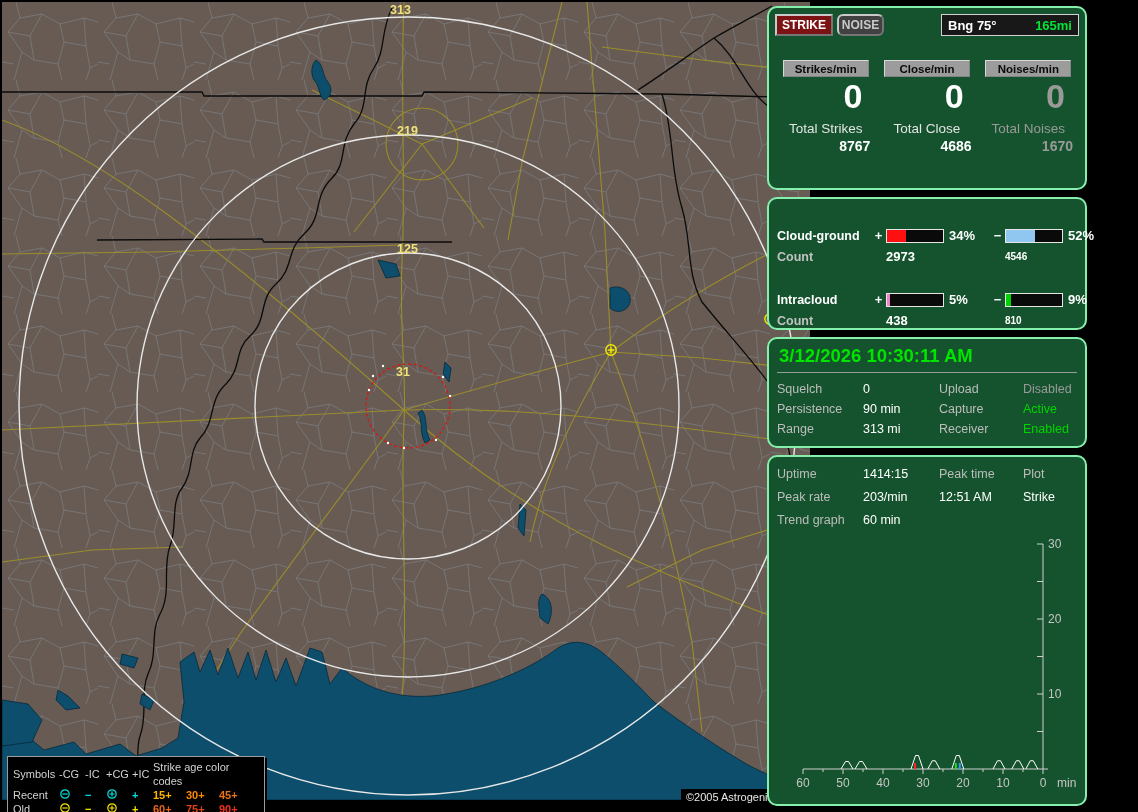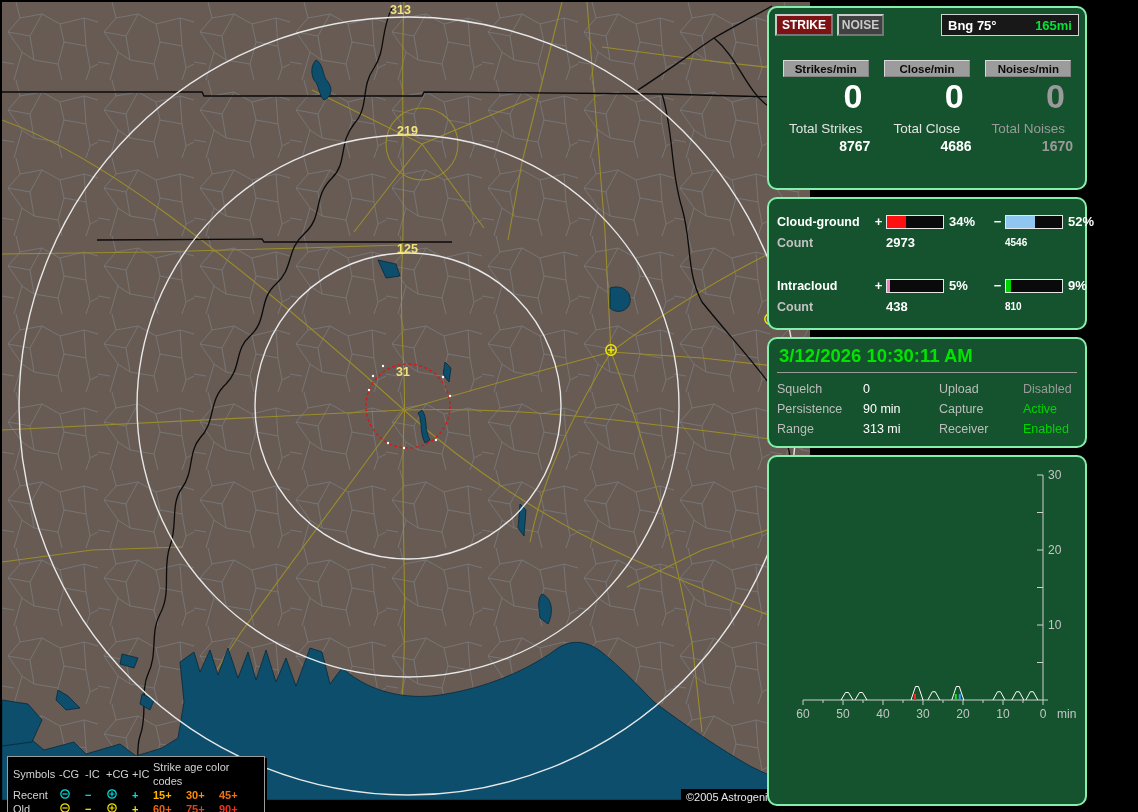--- a/index.html
+++ b/index.html
@@ -26,39 +26,39 @@
   .panel{position:absolute;left:767px;width:320px;background:#14532d;border:2px solid #86efac;
          border-radius:10px;box-sizing:border-box;color:#fff;}
   .panel1{top:6px;height:184px;}
   .panel2{top:197px;height:133px;padding:6px 8px;}
   .panel3{top:337px;height:111px;padding:4px 8px;}
   .panel4{top:455px;height:351px;padding:6px 8px 0 8px;}
   
   .btn{position:absolute;height:22px;box-sizing:border-box;font-weight:700;font-size:12px;
        text-align:center;line-height:18px;border:2px outset #c9c9c9;cursor:default;}
   .btn-strike{left:6px;top:6px;width:58px;background:#7c1214;color:#fff;}
-  .btn-noise{left:68px;top:6px;width:47px;background:#414141;color:#c9c9c9;}
+  .btn-noise{left:68px;top:6px;width:47px;background:#414141;color:#c9c9c9;border-radius:6px;}
   .bng-box{position:absolute;right:6px;top:6px;width:138px;height:22px;box-sizing:border-box;
            background:#181818;border:1px solid #d2d2d2;display:flex;align-items:center;
            justify-content:space-between;padding:0 6px;font-size:13px;font-weight:700;}
   .bng-box .bng{color:#fff;}
   .bng-box .dist{color:#00e435;}
   .counters{position:absolute;left:0;top:52px;width:100%;display:grid;
             grid-template-columns:1fr 1fr 1fr;padding:0 6px;box-sizing:border-box;}
   .counter{display:flex;flex-direction:column;}
   .cbtn{margin:0 auto;width:86px;height:17px;background:#9c9c9c;color:#0a0a0a;font-size:11.5px;
         font-weight:700;text-align:center;line-height:17px;border:1px outset #d8d8d8;box-sizing:border-box;}
   .czero{font-size:34px;font-weight:700;text-align:right;padding-right:14px;line-height:38px;}
   .ctlabel{font-size:13.5px;color:#e4e4e4;text-align:center;margin-top:6px;}
   .ctvalue{font-size:14px;font-weight:700;text-align:right;padding-right:6px;margin-top:2px;}
   .dim{color:#9a9a9a !important;}
   
   .dist-hdr{font-size:12.5px;color:#c2c2c2;padding:2px 0 4px 2px;border-bottom:1px solid #9a9a9a;}
   .dist-row{display:grid;grid-template-columns:94px 15px 58px 46px 15px 58px 1fr;
-            align-items:center;margin-top:9px;}
+            align-items:center;margin-top:23px;}
   .dist-row .dlabel{font-size:12.5px;font-weight:700;color:#fff;}
   .dist-row .sign{font-size:13px;font-weight:700;text-align:center;}
   .bar{display:block;width:56px;height:12px;border:1px solid #e6e6e6;background:#0a0a0a;}
   .bar i{display:block;height:100%;}
   .pct{font-size:13px;font-weight:700;padding-left:5px;}
   .cnt-row{display:grid;grid-template-columns:94px 15px 104px 15px 1fr;align-items:center;margin-top:6px;}
   .cnt-row .clabel{font-size:12.5px;font-weight:700;color:#c2c2c2;}
   .cnt-row .cval{grid-column:3;font-size:13px;font-weight:700;}
   .cnt-row .cval2{grid-column:5;font-size:10px;font-weight:700;}
   
@@ -316,20 +316,36 @@
       <span class="val green">Active</span>
 
       <span class="lbl">Range</span>
       <span class="val">313 mi</span>
       <span class="lbl">Receiver</span>
       <span class="val green">Enabled</span>
     </div>
   </div>
 
   <div class="panel panel4">
+    <div class="sess-grid">
+      <span class="lbl">Uptime</span>
+      <span class="val">1414:15</span>
+      <span class="lbl">Peak time</span>
+      <span class="lbl">Plot</span>
+
+      <span class="lbl">Peak rate</span>
+      <span class="val">203/min</span>
+      <span class="val">12:51 AM</span>
+      <span class="val">Strike</span>
+
+      <span class="lbl">Trend graph</span>
+      <span class="val">60 min</span>
+      <span></span>
+        <span></span>
+    </div>
     <svg class="trend-chart" width="300" height="266" viewBox="0 0 300 266">
         <path d="M26,235 H271 M266,235 V10" stroke="#cfcfcf" fill="none"></path>
         <path d="M260,197.5 H266" stroke="#cfcfcf"></path>
         <path d="M260,160 H266" stroke="#cfcfcf"></path>
         <path d="M260,122.5 H266" stroke="#cfcfcf"></path>
         <path d="M260,85 H266" stroke="#cfcfcf"></path>
         <path d="M260,47.5 H266" stroke="#cfcfcf"></path>
         <path d="M260,10 H266" stroke="#cfcfcf"></path>
         <text x="271" y="164" fill="#c6c6c6" font-size="12" font-family="Liberation Sans, sans-serif">10</text>
         <text x="271" y="89" fill="#c6c6c6" font-size="12" font-family="Liberation Sans, sans-serif">20</text>

